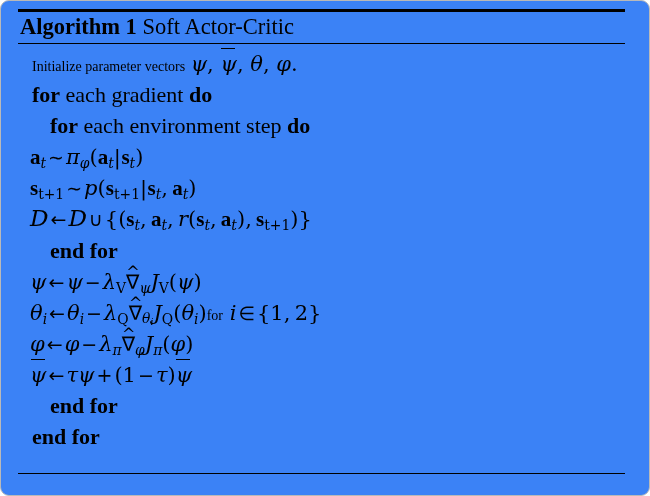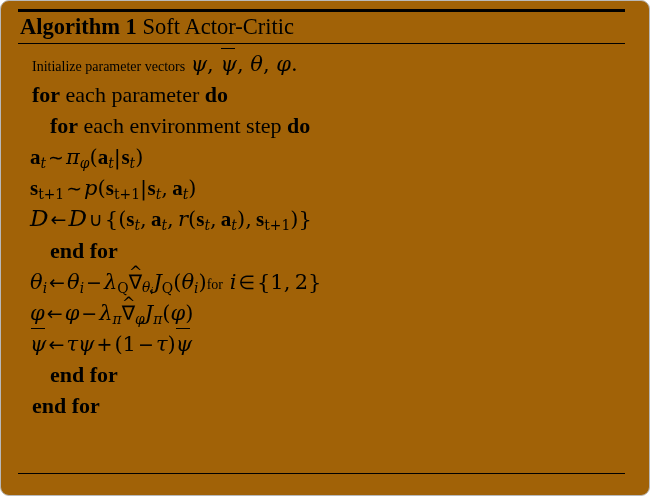--- a/index.html
+++ b/index.html
@@ -15,21 +15,21 @@
     overflow: hidden;
   }
 
   #algorithm-figure {
     position: relative;
     width: 650px;
     height: 496px;
     box-sizing: border-box;
     border: 1px solid #b9b9b9;
     border-radius: 9px;
-    background: #a16207;
+    background: #3b82f6;
   }
 
   .rule-thick {
     position: absolute;
     left: 17px;
     right: 24px;
     top: 8px;
     height: 3px;
     background: #000000;
   }
@@ -174,21 +174,21 @@
       <span class="math">
         <span>ψ</span><span class="up">,</span>
         <span class="ovl">ψ</span><span class="up">,</span>
         <span>θ</span><span class="up">,</span>
         <span>φ</span><span class="up">.</span>
       </span>
     </div>
 
     <div class="alg-line lvl0">
       <span class="kw">for</span>
-      <span>each parameter</span>
+      <span>each gradient</span>
       <span class="kw">do</span>
     </div>
 
     <div class="alg-line lvl1">
       <span class="kw">for</span>
       <span>each environment step</span>
       <span class="kw">do</span>
     </div>
 
     <div class="alg-line lvl2">
@@ -201,20 +201,23 @@
 
     <div class="alg-line lvl2">
       <span class="math"><span class="cal">D</span><span class="op">←</span><span class="cal">D</span><span class="op">∪</span><span class="up">{</span><span class="up">(</span><span class="vec">s</span><span class="sub">t</span><span class="up">,</span> <span class="vec">a</span><span class="sub">t</span><span class="up">,</span> <span>r</span><span class="up">(</span><span class="vec">s</span><span class="sub">t</span><span class="up">,</span> <span class="vec">a</span><span class="sub">t</span><span class="up">)</span><span class="up">,</span> <span class="vec">s</span><span class="sub upr">t+1</span><span class="up">)</span><span class="up">}</span></span>
     </div>
 
     <div class="alg-line lvl1">
       <span class="kw">end for</span>
     </div>
 
 
+    <div class="alg-line lvl2">
+      <span class="math"><span>ψ</span><span class="op">←</span><span>ψ</span><span class="op">−</span><span>λ</span><span class="sub upr">V</span><span class="hatbox nabla">∇</span><span class="sub">ψ</span><span>J</span><span class="sub upr">V</span><span class="up">(</span><span>ψ</span><span class="up">)</span></span>
+    </div>
 
     <div class="alg-line lvl2">
       <span class="math"><span>θ</span><span class="sub">i</span><span class="op">←</span><span>θ</span><span class="sub">i</span><span class="op">−</span><span>λ</span><span class="sub upr">Q</span><span class="hatbox nabla">∇</span><span class="sub"><span>θ</span><span class="sub">i</span></span><span>J</span><span class="sub upr">Q</span><span class="up">(</span><span>θ</span><span class="sub">i</span><span class="up">)</span></span><span class="mathrm">for</span><span class="math"> <span>i</span><span class="op">∈</span><span class="up">{</span><span class="up">1</span><span class="up">,</span> <span class="up">2</span><span class="up">}</span></span>
     </div>
 
     <div class="alg-line lvl2">
       <span class="math"><span>φ</span><span class="op">←</span><span>φ</span><span class="op">−</span><span>λ</span><span class="sub">π</span><span class="hatbox nabla">∇</span><span class="sub">φ</span><span>J</span><span class="sub">π</span><span class="up">(</span><span>φ</span><span class="up">)</span></span>
     </div>
 
     <div class="alg-line lvl2">

